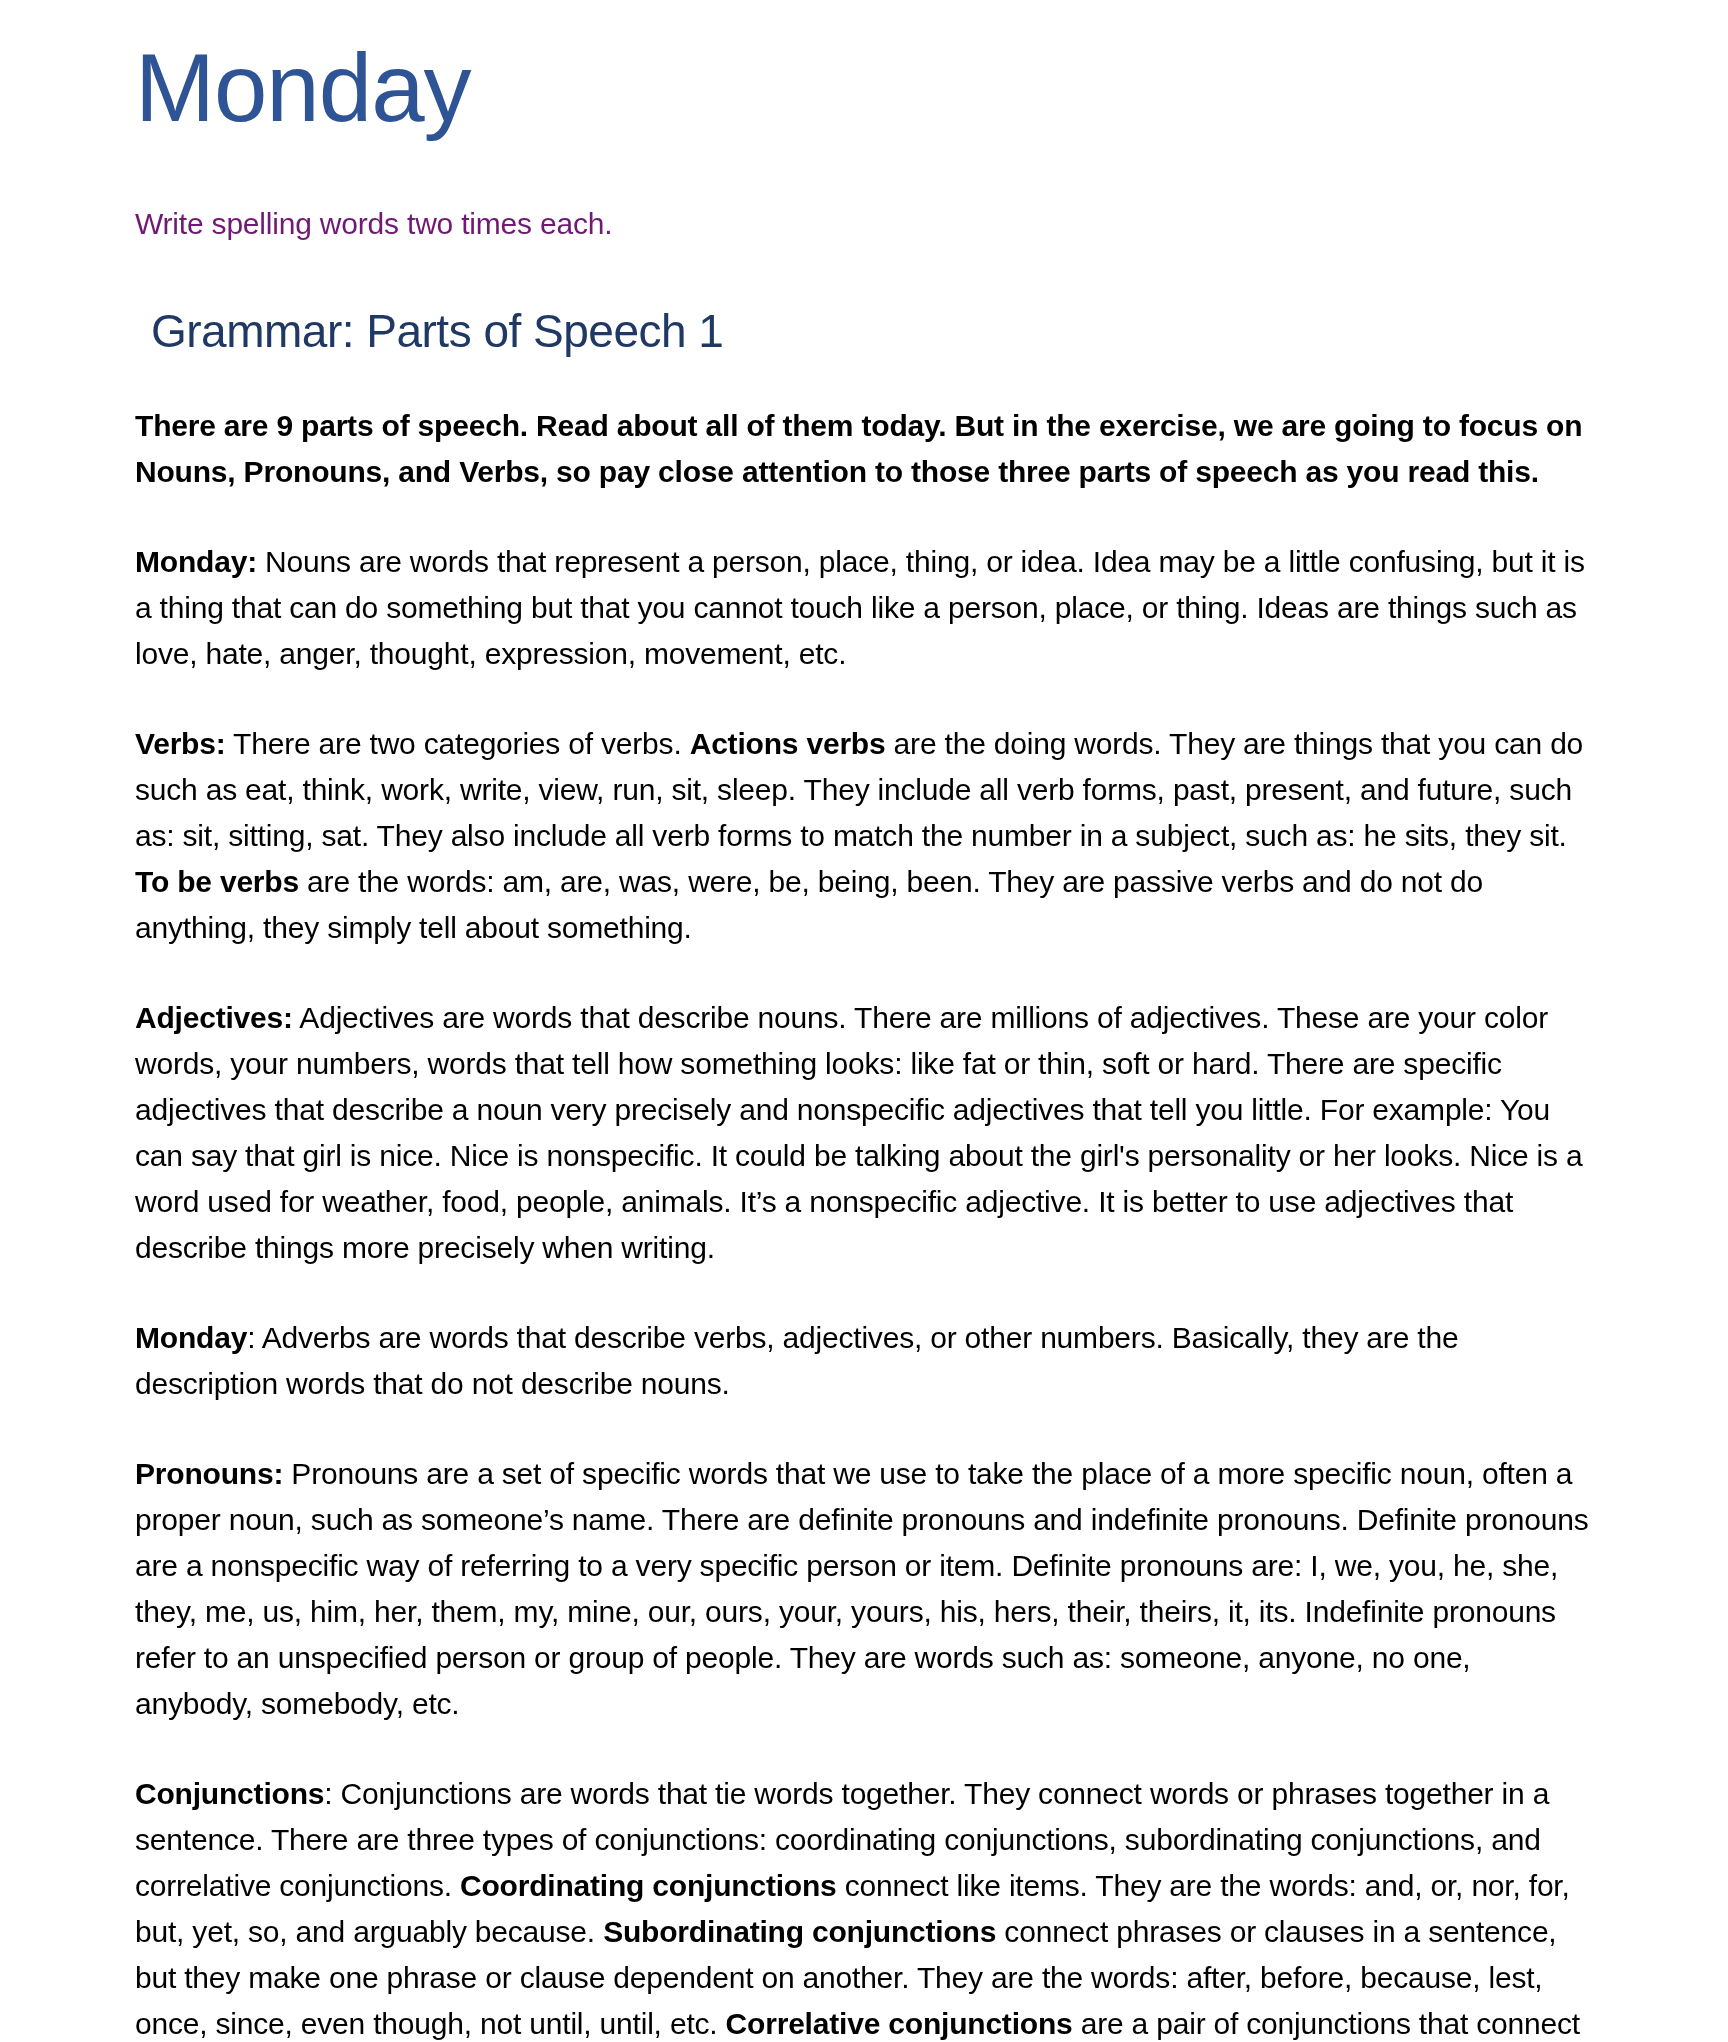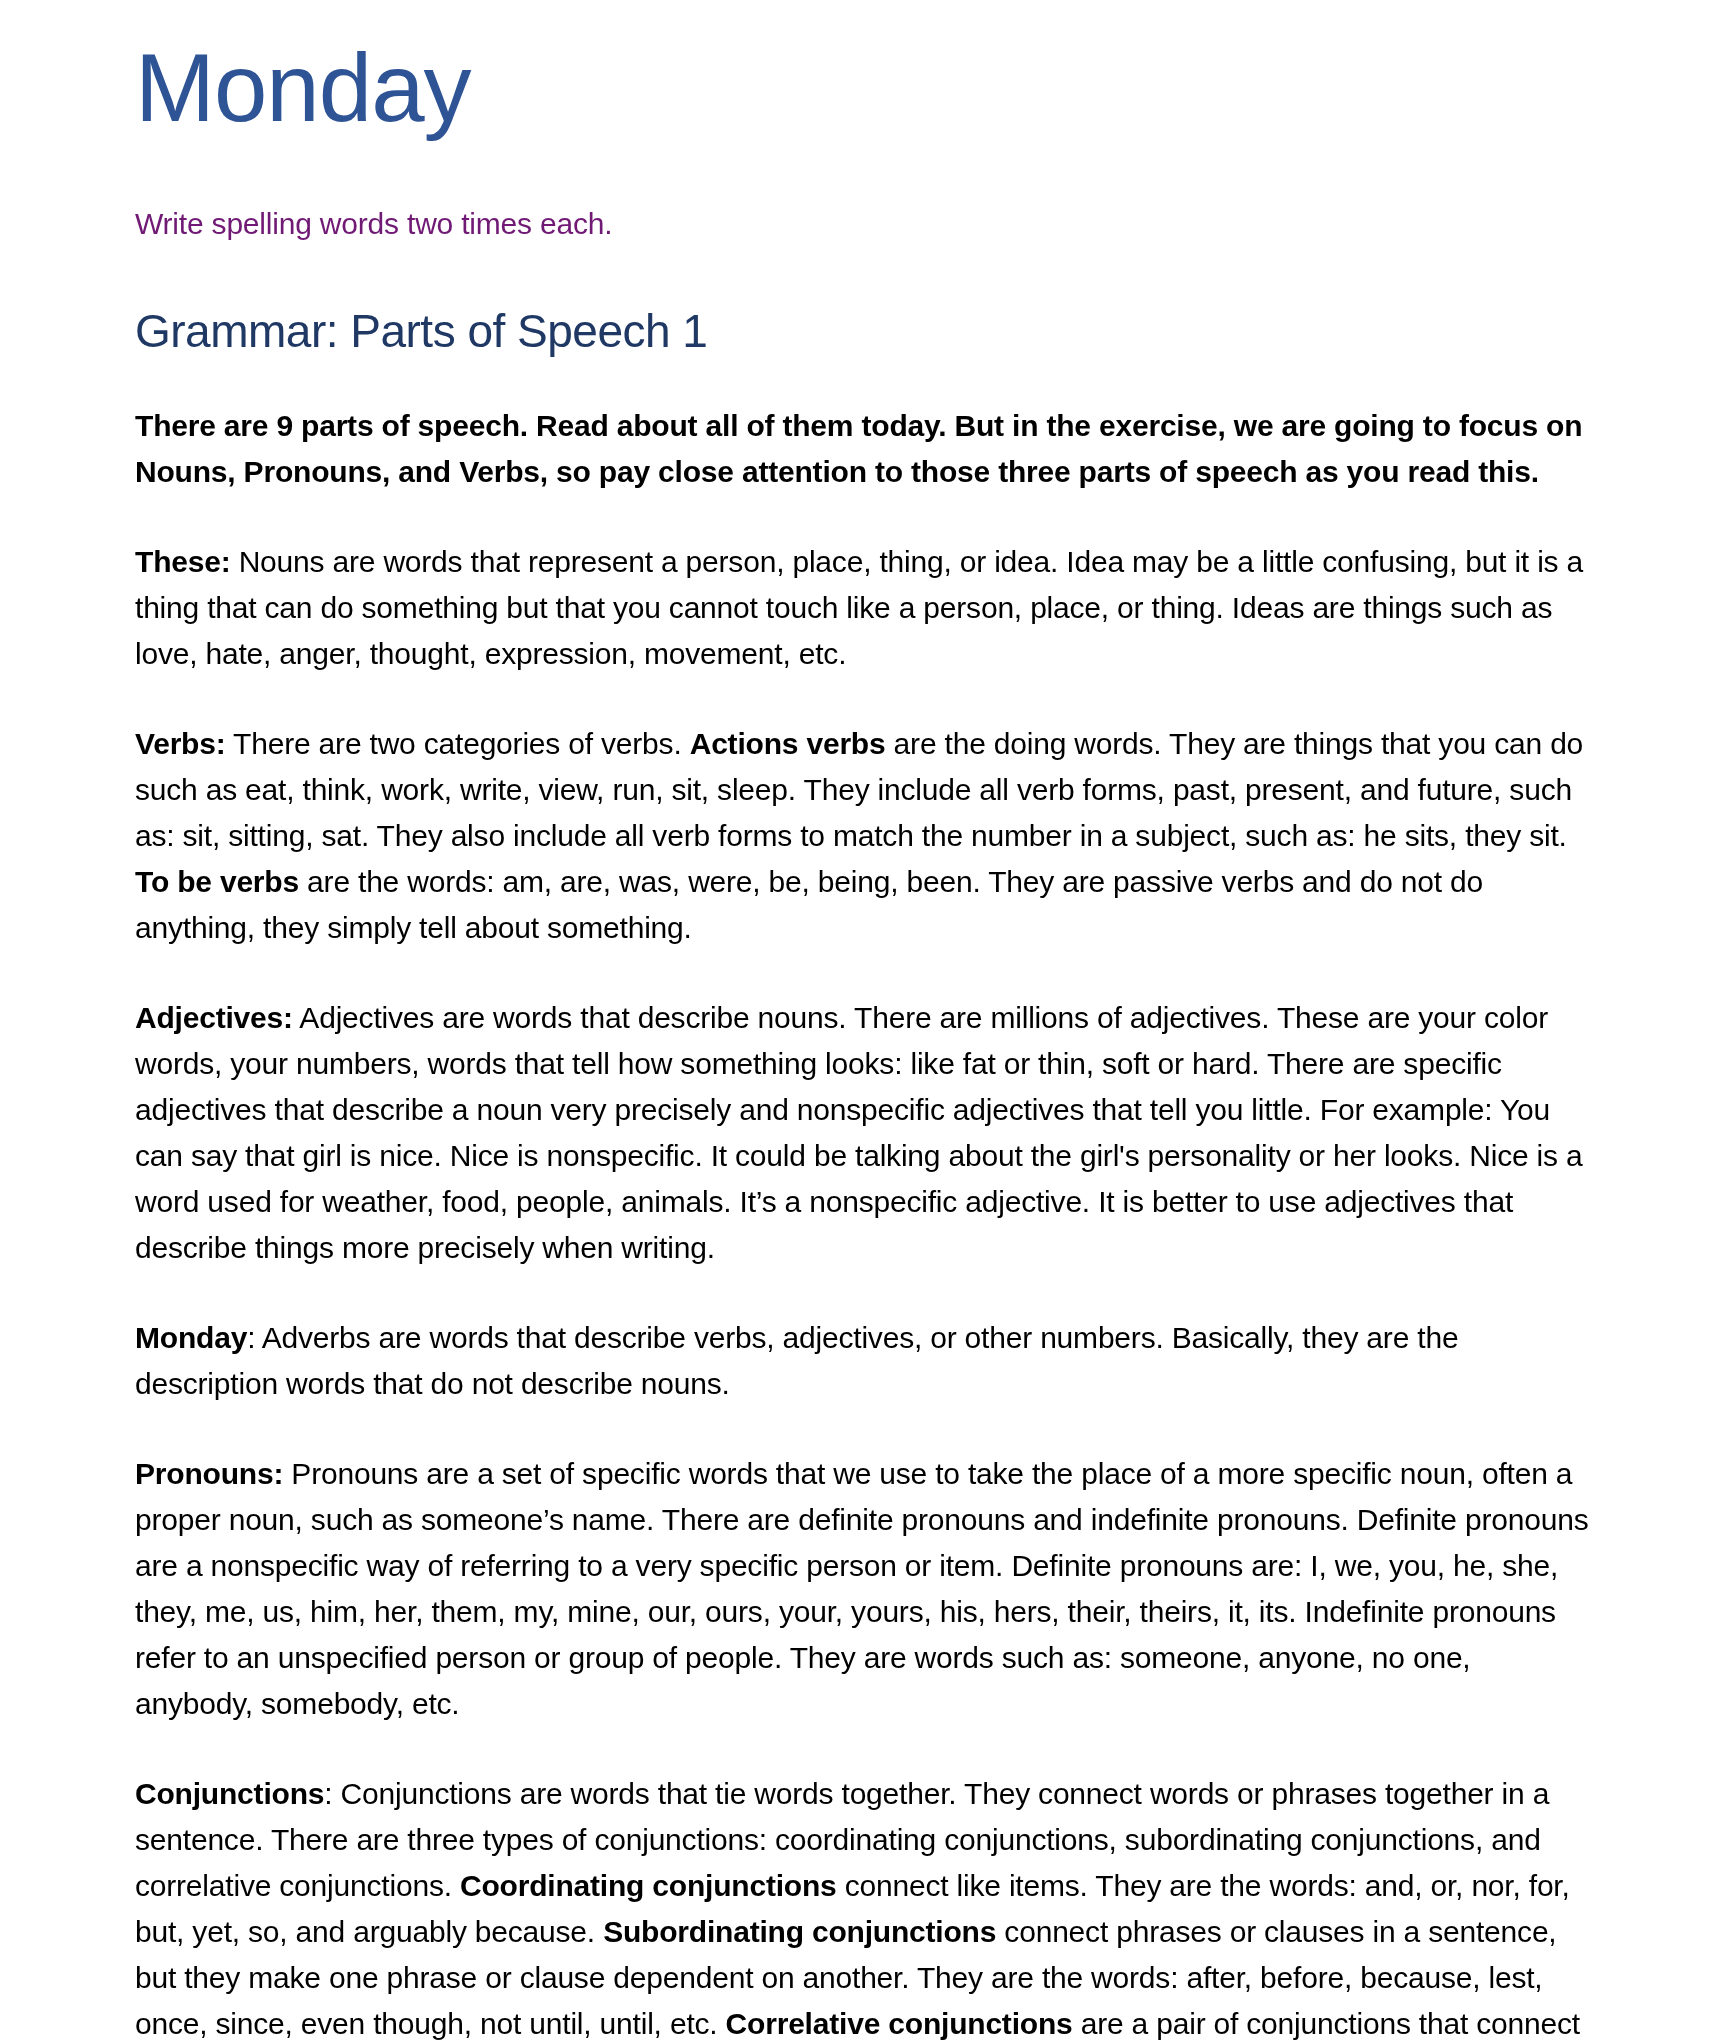--- a/index.html
+++ b/index.html
@@ -31,20 +31,21 @@
     color: #701a75;
     letter-spacing: -0.2px;
   }
   .section-heading {
     margin-top: 56px;
     font-size: 46px;
     font-weight: 400;
     line-height: 1.25;
     color: #1F3864;
     letter-spacing: -0.5px;
+    margin-left: 16px;
   }
   .body-text {
     margin-top: 42px;
     width: 1458px;
   }
   .para {
     font-size: 30px;
     line-height: 46px;
     color: #000000;
     letter-spacing: -0.2px;
@@ -59,20 +60,20 @@
 
 <div class="page" style="background: rgb(255, 255, 255);">
   <h1 class="doc-title" style="color: rgb(47, 84, 150);">Monday</h1>
 
   <p class="instruction">Write spelling words two times each.</p>
 
   <h2 class="section-heading" style="color: rgb(31, 56, 100);">Grammar: Parts of Speech 1</h2>
 
   <div class="body-text">
       <p class="para"><span class="seg bold">There are 9 parts of speech. Read about all of them today. But in the exercise, we are going to focus on Nouns, Pronouns, and Verbs, so pay close attention to those three parts of speech as you read this.</span></p>
-      <p class="para"><span class="seg bold">These:</span><span class="seg"> Nouns are words that represent a person, place, thing, or idea. Idea may be a little confusing, but it is a thing that can do something but that you cannot touch like a person, place, or thing. Ideas are things such as love, hate, anger, thought, expression, movement, etc.</span></p>
+      <p class="para"><span class="seg bold">Monday:</span><span class="seg"> Nouns are words that represent a person, place, thing, or idea. Idea may be a little confusing, but it is a thing that can do something but that you cannot touch like a person, place, or thing. Ideas are things such as love, hate, anger, thought, expression, movement, etc.</span></p>
       <p class="para"><span class="seg bold">Verbs:</span><span class="seg"> There are two categories of verbs. </span><span class="seg bold">Actions verbs</span><span class="seg"> are the doing words. They are things that you can do such as eat, think, work, write, view, run, sit, sleep. They include all verb forms, past, present, and future, such as: sit, sitting, sat. They also include all verb forms to match the number in a subject, such as: he sits, they sit. </span><span class="seg bold">To be verbs</span><span class="seg"> are the words: am, are, was, were, be, being, been. They are passive verbs and do not do anything, they simply tell about something.</span></p>
       <p class="para"><span class="seg bold">Adjectives:</span><span class="seg"> Adjectives are words that describe nouns. There are millions of adjectives. These are your color words, your numbers, words that tell how something looks: like fat or thin, soft or hard. There are specific adjectives that describe a noun very precisely and nonspecific adjectives that tell you little. For example: You can say that girl is nice. Nice is nonspecific. It could be talking about the girl's personality or her looks. Nice is a word used for weather, food, people, animals. It’s a nonspecific adjective. It is better to use adjectives that describe things more precisely when writing.</span></p>
       <p class="para"><span class="seg bold">Monday</span><span class="seg">: Adverbs are words that describe verbs, adjectives, or other numbers. Basically, they are the description words that do not describe nouns.</span></p>
       <p class="para"><span class="seg bold">Pronouns:</span><span class="seg"> Pronouns are a set of specific words that we use to take the place of a more specific noun, often a proper noun, such as someone’s name. There are definite pronouns and indefinite pronouns. Definite pronouns are a nonspecific way of referring to a very specific person or item. Definite pronouns are: I, we, you, he, she, they, me, us, him, her, them, my, mine, our, ours, your, yours, his, hers, their, theirs, it, its. Indefinite pronouns refer to an unspecified person or group of people. They are words such as: someone, anyone, no one, anybody, somebody, etc.</span></p>
       <p class="para"><span class="seg bold">Conjunctions</span><span class="seg">: Conjunctions are words that tie words together. They connect words or phrases together in a sentence. There are three types of conjunctions: coordinating conjunctions, subordinating conjunctions, and correlative conjunctions. </span><span class="seg bold">Coordinating conjunctions</span><span class="seg"> connect like items. They are the words: and, or, nor, for, but, yet, so, and arguably because. </span><span class="seg bold">Subordinating conjunctions</span><span class="seg"> connect phrases or clauses in a sentence, but they make one phrase or clause dependent on another. They are the words: after, before, because, lest, once, since, even though, not until, until, etc. </span><span class="seg bold">Correlative conjunctions</span><span class="seg"> are a pair of conjunctions that connect equal phrases in a sentence like: either–or.</span></p>
     </div>
 </div>
 
 </body></html>

